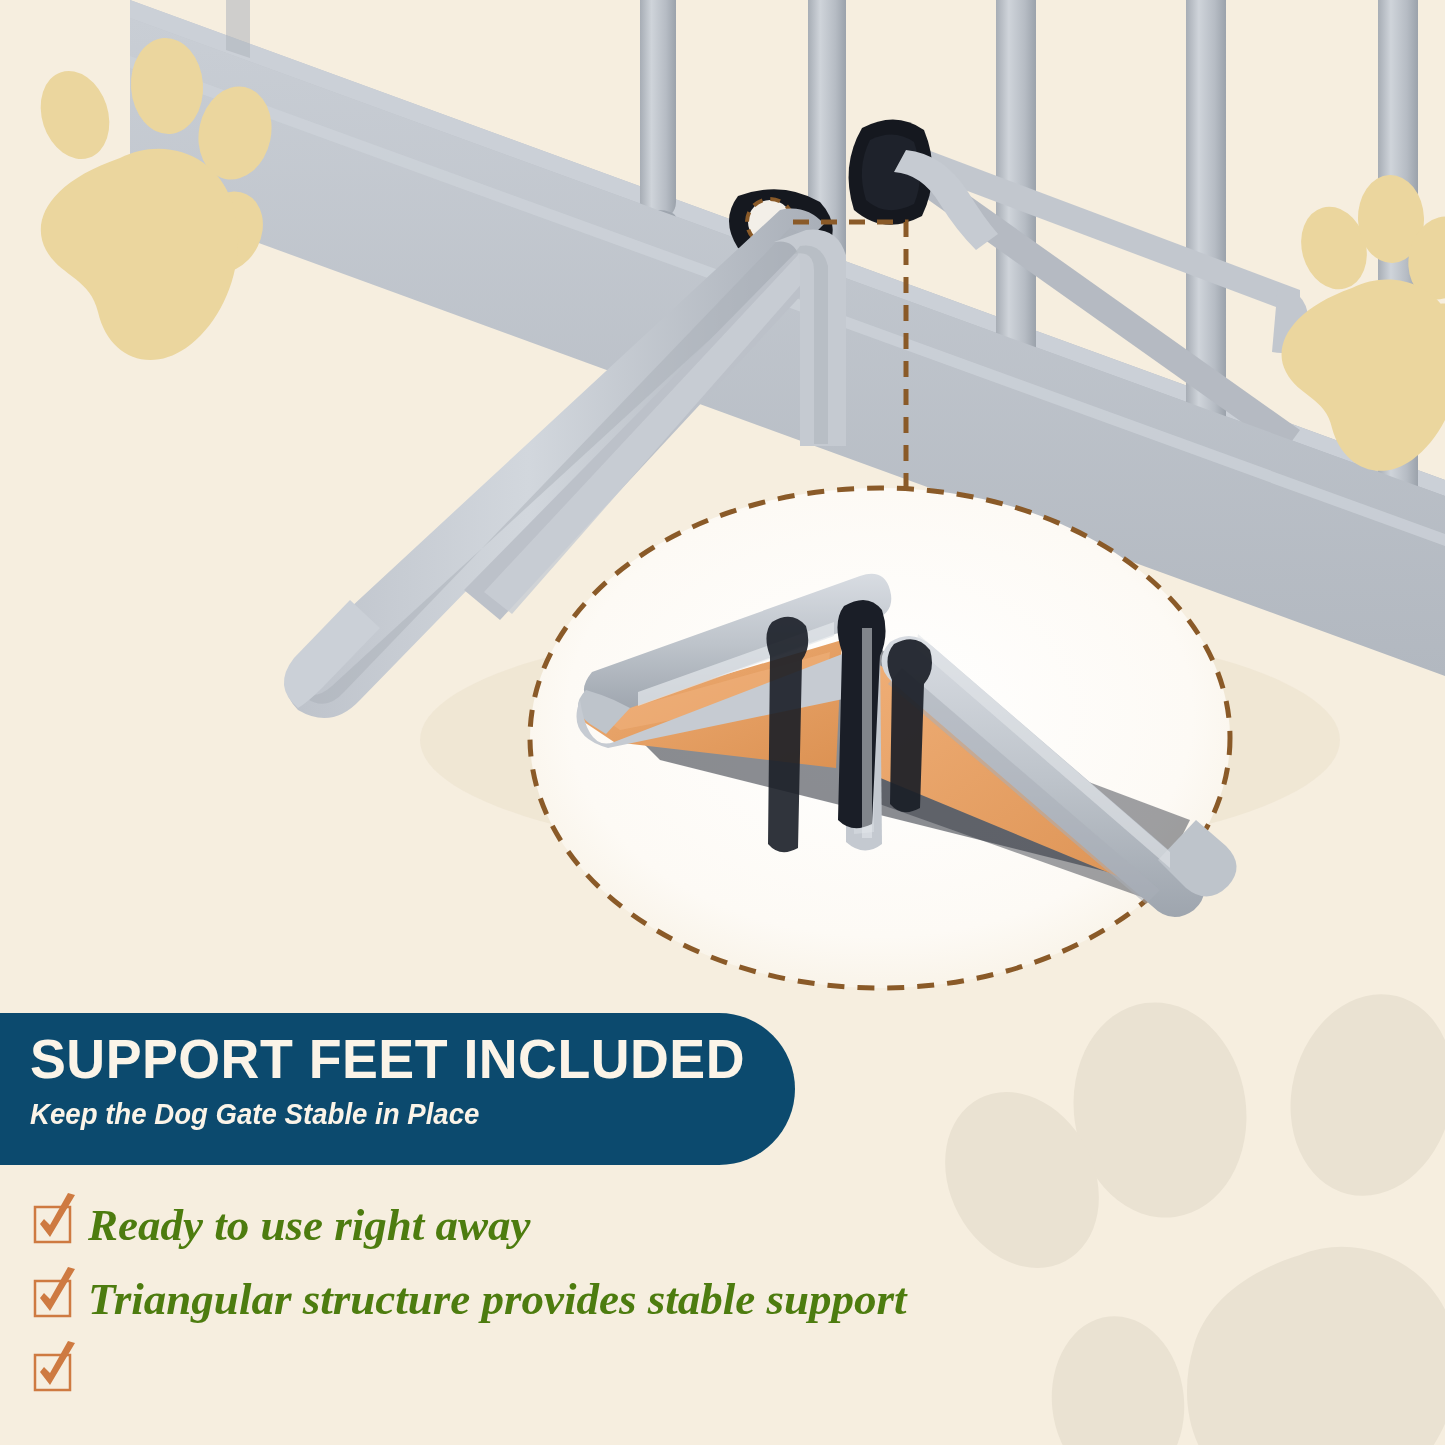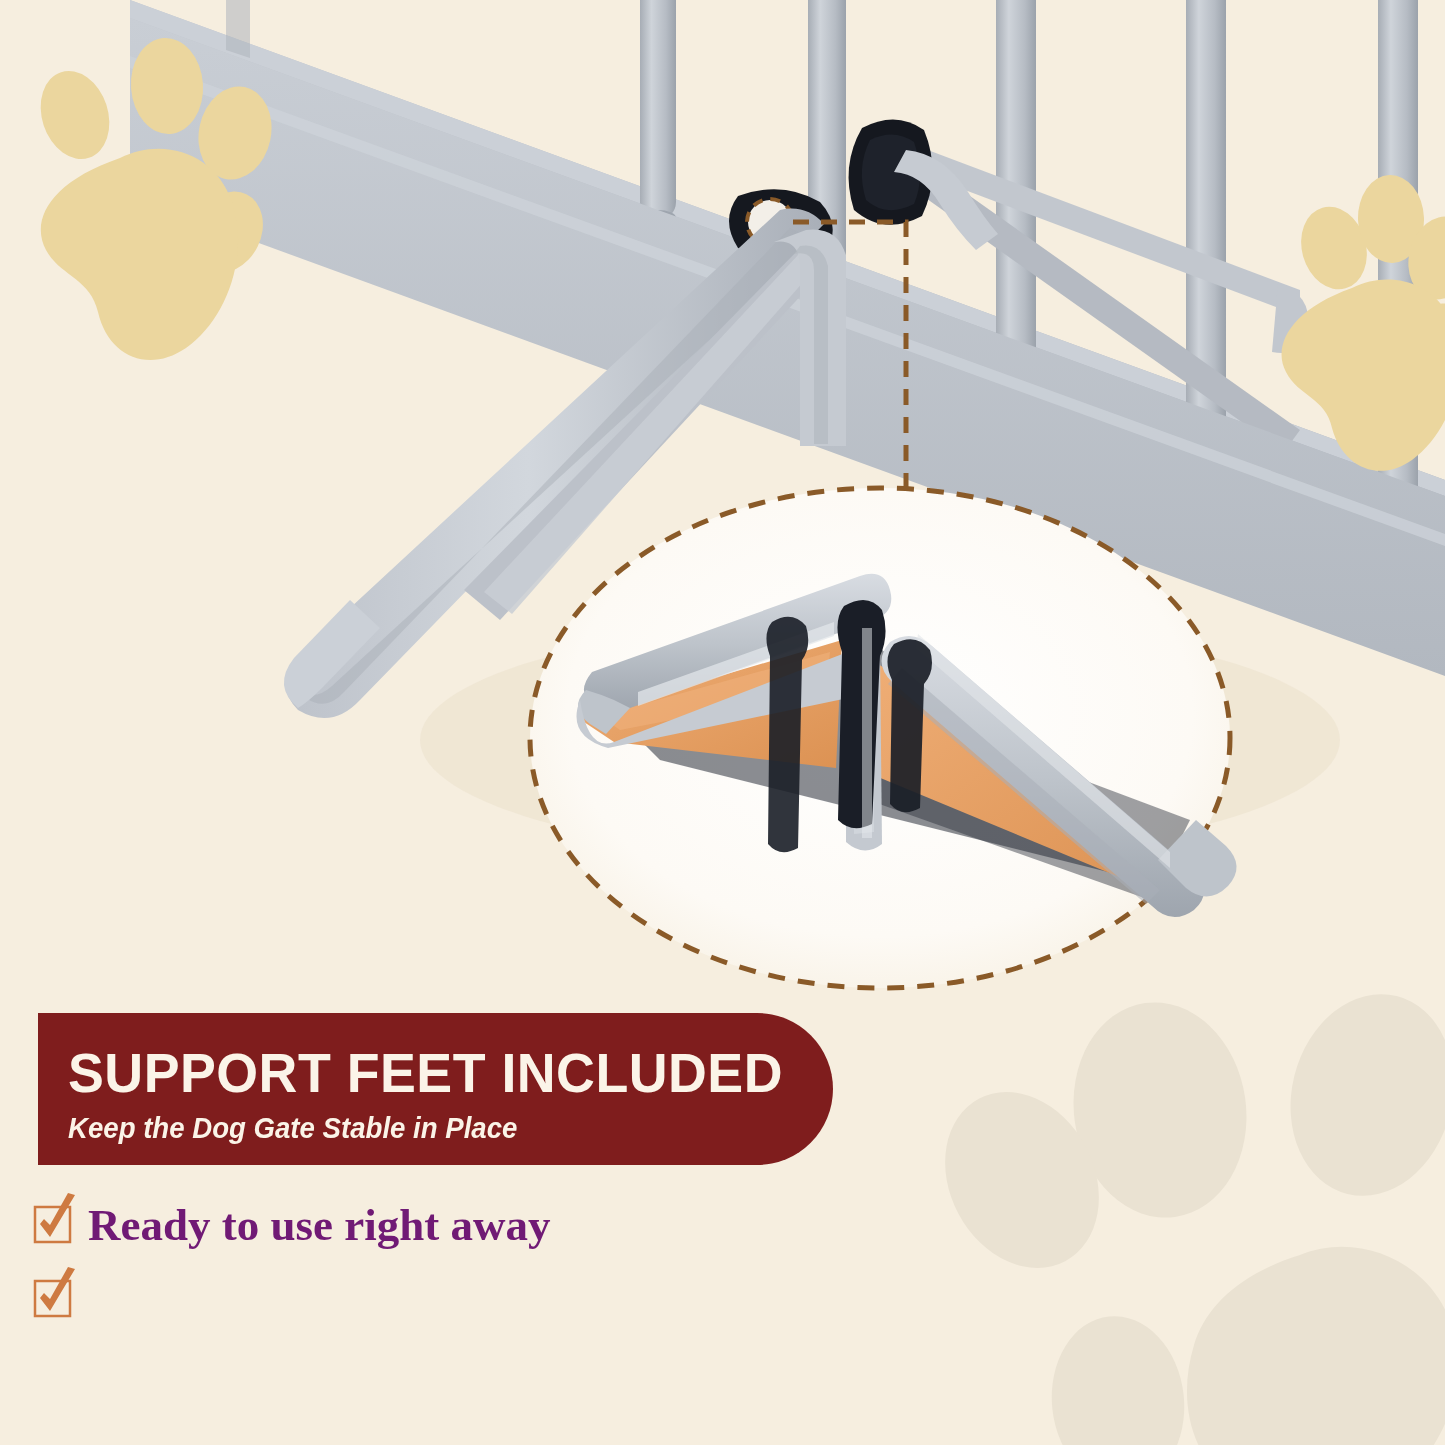--- a/index.html
+++ b/index.html
@@ -9,25 +9,24 @@
     font-family:"Liberation Sans", sans-serif;
     overflow:hidden;
   }
   #stage{position:relative;width:1445px;height:1445px;overflow:hidden;background:#F6EEDF;}
   .layer{position:absolute;inset:0;}
   svg.layer{display:block;}
 
   
   .banner{
     position:absolute;left:0;top:1013px;width:795px;height:152px;
-    background:#7f1d1d;
+    background:#0c4a6e;
     border-top-right-radius:76px;border-bottom-right-radius:76px;
     box-sizing:border-box;
-    padding:28px 0 0 30px;
-    margin-left:38px;
+    padding:14px 0 0 30px;
   }
   .banner-title{
     color:#FBF4E8;
     font-family:"Liberation Sans", sans-serif;
     font-weight:bold;
     font-size:56px;
     line-height:64px;
     letter-spacing:0.5px;
     transform:scaleX(0.96);
     transform-origin:left center;
@@ -56,23 +55,24 @@
   }
   .chk{
     position:relative;
     width:40px;height:40px;
     flex:0 0 40px;
     margin-right:14px;
     margin-top:-4px;
   }
   .chk svg{position:absolute;left:-4px;top:-13px;}
   .bullet-text{
-    color:#701a75;
+    color:#4d7c0f;
     font-family:"Liberation Serif", serif;
     font-weight:bold;
+    font-style:italic;
     font-size:45px;
     line-height:50px;
     white-space:nowrap;
   }
 </style>
 </head>
 <body>
 
 <div id="stage">
 
@@ -288,20 +288,29 @@
     <div class="bullet">
       <span class="chk">
         <svg width="58" height="58" viewBox="0 0 58 58" xmlns="http://www.w3.org/2000/svg">
           <rect x="5" y="17" width="35" height="35" fill="none" stroke="#CE7A41" stroke-width="2.5"></rect>
           <path d="M10 34 L20 47 L45 5 L38 3 L20 35 L14 29 Z" fill="#CE7A41"></path>
         </svg>
       </span>
       <span class="bullet-text">Ready to use right away</span>
     </div>
 
+    <div class="bullet">
+      <span class="chk">
+        <svg width="58" height="58" viewBox="0 0 58 58" xmlns="http://www.w3.org/2000/svg">
+          <rect x="5" y="17" width="35" height="35" fill="none" stroke="#CE7A41" stroke-width="2.5"></rect>
+          <path d="M10 34 L20 47 L45 5 L38 3 L20 35 L14 29 Z" fill="#CE7A41"></path>
+        </svg>
+      </span>
+      <span class="bullet-text">Triangular structure provides stable support</span>
+    </div>
 
     <div class="bullet">
       <span class="chk">
         <svg width="58" height="58" viewBox="0 0 58 58" xmlns="http://www.w3.org/2000/svg">
           <rect x="5" y="17" width="35" height="35" fill="none" stroke="#CE7A41" stroke-width="2.5"></rect>
           <path d="M10 34 L20 47 L45 5 L38 3 L20 35 L14 29 Z" fill="#CE7A41"></path>
         </svg>
       </span>
     </div>
 

